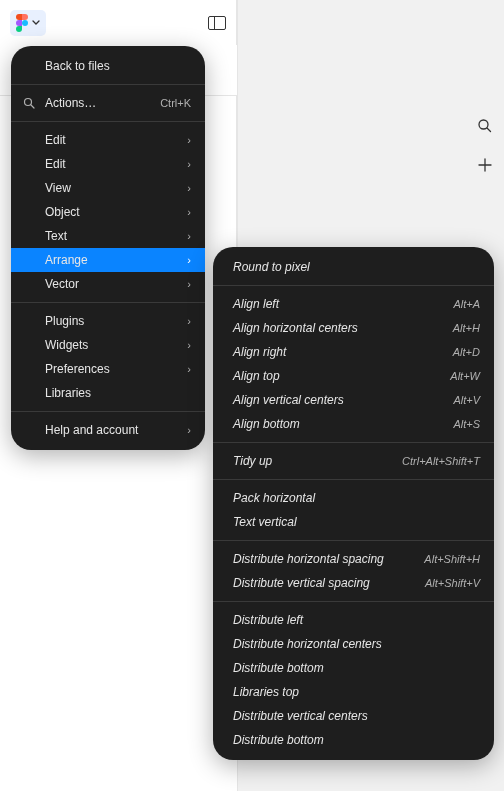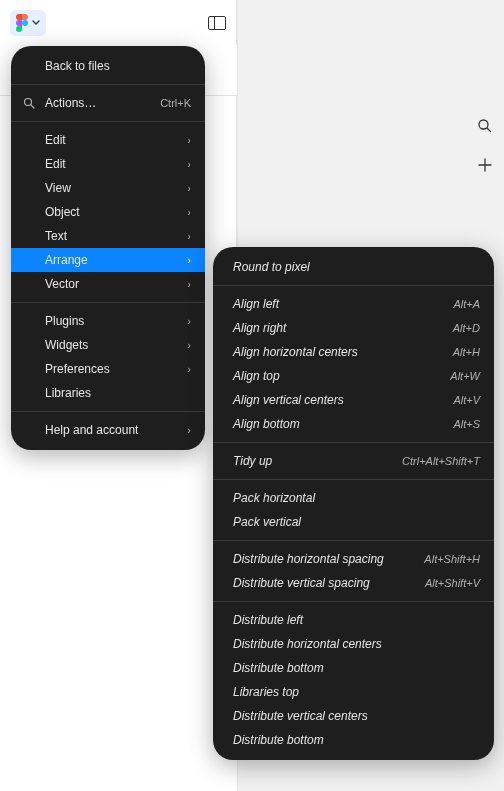--- a/index.html
+++ b/index.html
@@ -240,28 +240,28 @@
 <div class="menu menu-sub">
   <div class="menu-item">
       <span class="label">Round to pixel</span>
     </div>
   <div class="menu-sep"></div>
   <div class="menu-item">
       <span class="label">Align left</span>
       <span class="shortcut">Alt+A</span>
     </div>
   <div class="menu-item">
+      <span class="label">Align horizontal centers</span>
+      <span class="shortcut">Alt+H</span>
+    </div>
+  <div class="menu-item">
       <span class="label">Align right</span>
       <span class="shortcut">Alt+D</span>
     </div>
   <div class="menu-item">
-      <span class="label">Align horizontal centers</span>
-      <span class="shortcut">Alt+H</span>
-    </div>
-  <div class="menu-item">
       <span class="label">Align top</span>
       <span class="shortcut">Alt+W</span>
     </div>
   <div class="menu-item">
       <span class="label">Align vertical centers</span>
       <span class="shortcut">Alt+V</span>
     </div>
   <div class="menu-item">
       <span class="label">Align bottom</span>
       <span class="shortcut">Alt+S</span>
@@ -269,21 +269,21 @@
   <div class="menu-sep"></div>
   <div class="menu-item">
       <span class="label">Tidy up</span>
       <span class="shortcut">Ctrl+Alt+Shift+T</span>
     </div>
   <div class="menu-sep"></div>
   <div class="menu-item">
       <span class="label">Pack horizontal</span>
     </div>
   <div class="menu-item">
-      <span class="label">Pack vertical</span>
+      <span class="label">Text vertical</span>
     </div>
   <div class="menu-sep"></div>
   <div class="menu-item">
       <span class="label">Distribute horizontal spacing</span>
       <span class="shortcut">Alt+Shift+H</span>
     </div>
   <div class="menu-item">
       <span class="label">Distribute vertical spacing</span>
       <span class="shortcut">Alt+Shift+V</span>
     </div>

